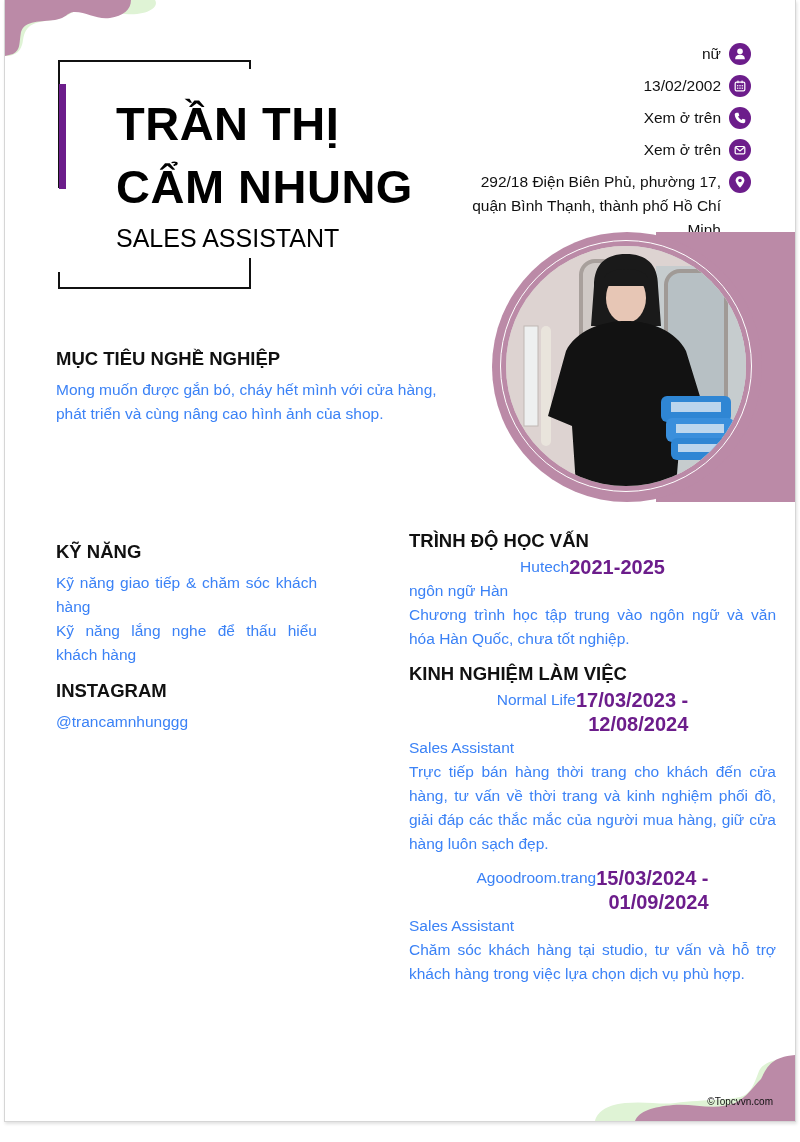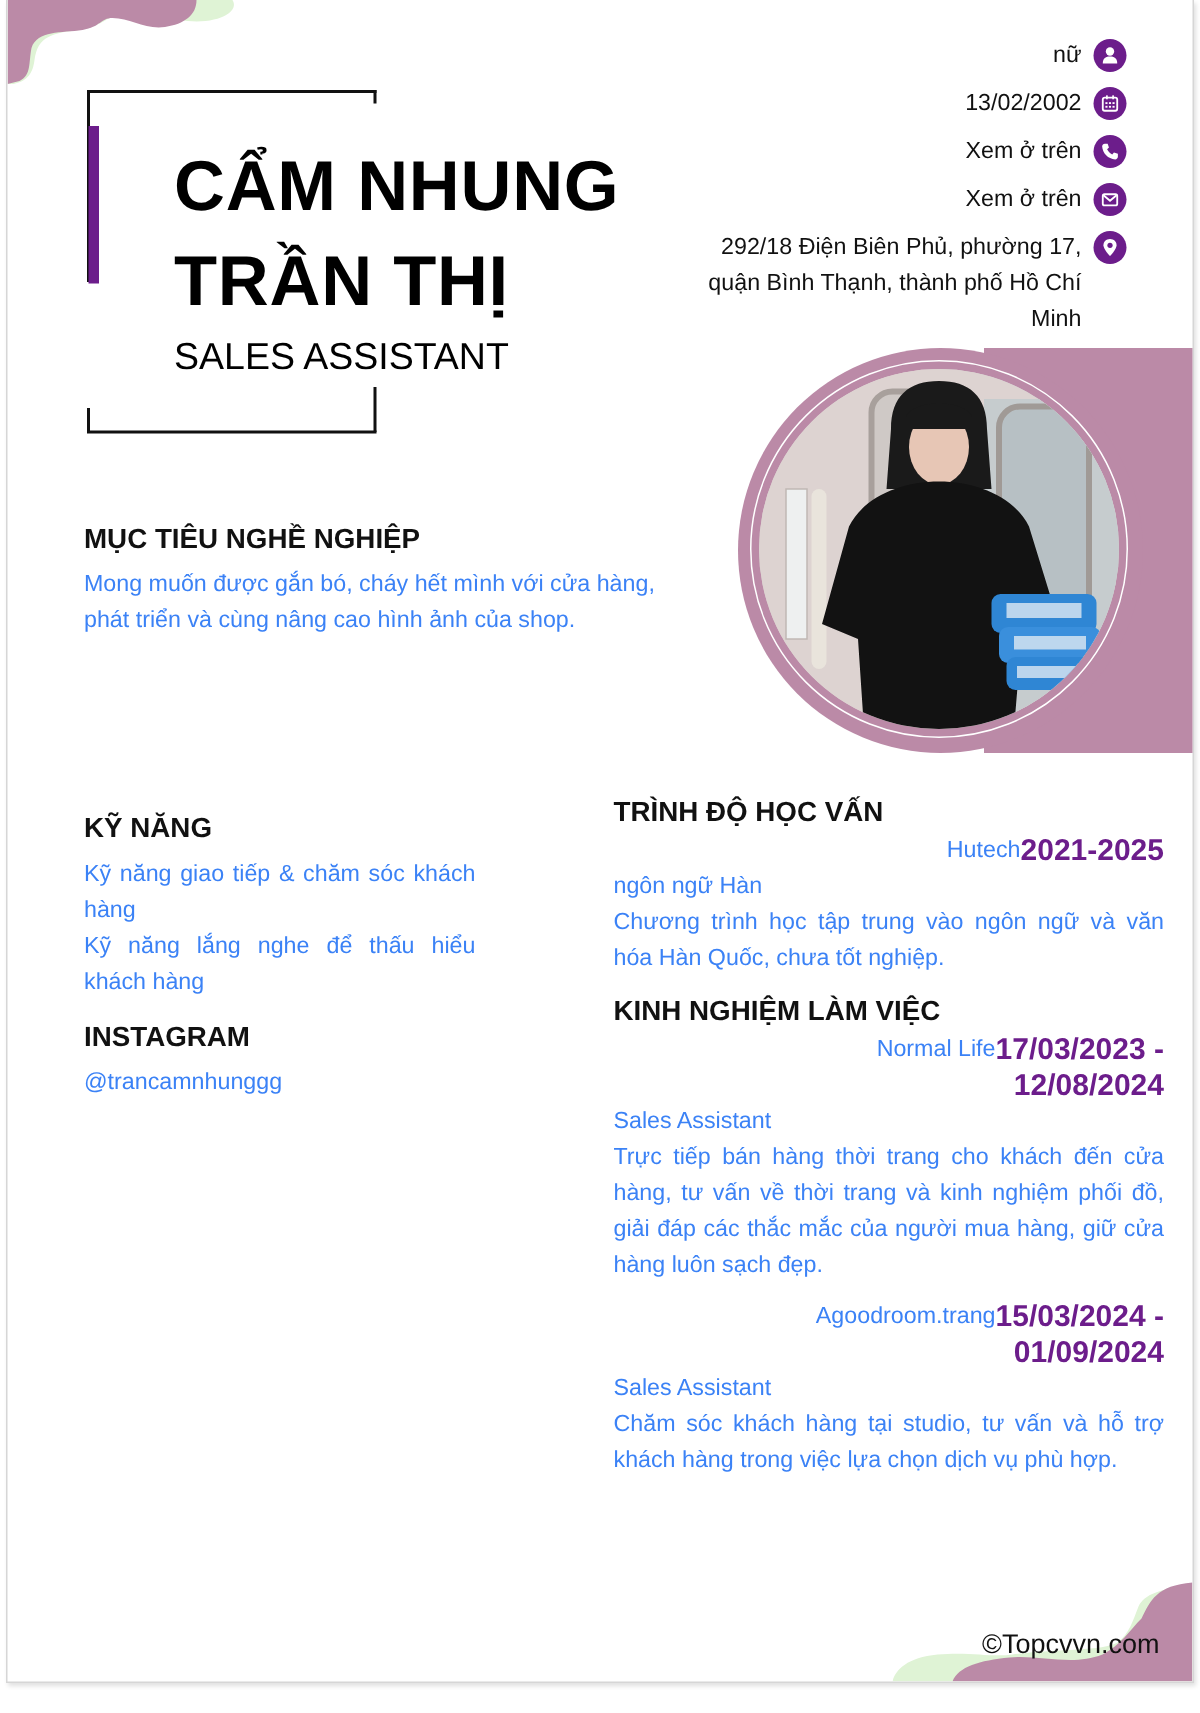--- a/index.html
+++ b/index.html
@@ -10,21 +10,21 @@
     .frame-top { position:absolute; left:53px; top:60px; width:193px; height:0; border-top:2px solid #111; }
     .frame-left { position:absolute; left:53px; top:60px; width:0; height:128px; border-left:2px solid #111; }
     .frame-right-top { position:absolute; left:244px; top:60px; width:0; height:9px; border-left:2px solid #111; }
     .frame-bottom { position:absolute; left:53px; top:287px; width:193px; height:0; border-top:2px solid #111; }
     .frame-bl { position:absolute; left:53px; top:272px; width:0; height:16px; border-left:2px solid #111; }
     .frame-br { position:absolute; left:244px; top:258px; width:0; height:30px; border-left:2px solid #111; }
     .accent-bar { position:absolute; left:54px; top:84px; width:7px; height:105px; background:#6c1d8b; }
     .name { position:absolute; left:111px; top:92px; font-size:47px; font-weight:bold; line-height:63px; letter-spacing:0.5px; color:#000; }
     .title { position:absolute; left:111px; top:222px; font-size:25px; line-height:32px; color:#000; }
 
-    .contact { position:absolute; right:44px; top:25px; width:330px; }
+    .contact { position:absolute; right:44px; top:42px; width:330px; }
     .contact-row { display:flex; justify-content:flex-end; align-items:flex-start; margin-bottom:8px; }
     .contact-text { font-size:15.5px; line-height:24px; text-align:right; color:#111; }
     .contact-icon { width:22px; height:22px; border-radius:50%; background:#6c1d8b; margin-left:8px; flex:0 0 22px; display:flex; align-items:center; justify-content:center; margin-top:1px; }
     .contact-icon svg { width:14px; height:14px; }
 
     .purple-block { position:absolute; left:651px; top:232px; width:140px; height:270px; background:#bb8aa7; }
     .photo-outer { position:absolute; left:487px; top:232px; width:270px; height:270px; border-radius:50%; background:#bb8aa7; }
     .photo-ring { position:absolute; left:495px; top:240px; width:252px; height:252px; border-radius:50%; border:1.5px solid #fff; box-sizing:border-box; }
     .photo { position:absolute; left:501px; top:246px; width:240px; height:240px; border-radius:50%; overflow:hidden; background:linear-gradient(90deg,#d8cfcf 0%,#e4dcd9 40%,#cfd4d6 70%,#bcc6ca 100%); }
 
@@ -35,26 +35,26 @@
     .objective { position:absolute; left:51px; top:346px; width:410px; }
     .objective .section-title { margin-bottom:6px; }
 
     .left-col { position:absolute; left:51px; top:528px; width:261px; }
     .left-col .section-title { margin-bottom:6px; }
     .left-col .block { margin-bottom:8px;margin-top:11px; }
     .left-col .block.gap { margin-bottom:14px; }
 
     .right-col { position:absolute; left:404px; top:528px; width:367px; }
     .right-col .section-title { margin-bottom:1px; }
-    .entry-head { display:flex; justify-content:flex-end; align-items:flex-start; }
+    .entry-head { display:flex; justify-content:center; align-items:flex-start; }
     .entry-date { color:#6c1d8b; font-weight:bold; font-size:20px; line-height:24px; text-align:right; }
     .edu { margin-bottom:10px; }
     .job { margin-bottom:10px; }
 
-    .copyright { position:absolute; right:22px; bottom:14px; font-size:18px; color:#111; }
+    .copyright { position:absolute; right:22px; bottom:14px; font-size:10px; color:#111; }
   </style>
 </head>
 <body>
 
 <div class="page">
 
   <svg class="blob-tl" width="160" height="60" viewBox="0 0 160 60">
     <path d="M0,0 L150,0 C155,8 140,16 120,14 C100,12 90,8 75,10 C66,11 62,18 48,20 C30,22 20,24 18,40 C17,48 14,54 4,56 L0,56 Z" fill="#dff3d5"></path>
     <path d="M0,0 L126,0 C126,10 118,16 105,18 C92,20 82,12 70,12 C62,12 62,18 50,20 C36,22 20,20 16,32 C14,42 16,50 8,54 L0,56 Z" fill="#bb8aa7"></path>
   </svg>
@@ -65,22 +65,22 @@
 
   <div class="frame-top"></div>
   <div class="frame-left"></div>
   <div class="frame-right-top"></div>
   <div class="frame-bl"></div>
   <div class="frame-br"></div>
   <div class="frame-bottom"></div>
   <div class="accent-bar"></div>
 
   <div class="name">
+    <div>TRẦN THỊ</div>
     <div>CẨM NHUNG</div>
-    <div>TRẦN THỊ</div>
   </div>
   <div class="title">SALES ASSISTANT</div>
 
   <div class="contact">
     <div class="contact-row">
       <span class="contact-text">nữ</span>
       <span class="contact-icon">
         <svg viewBox="0 0 16 16">
             <circle cx="8" cy="5" r="3.2" fill="#fff"></circle>
             <path d="M2.5,14 C2.5,10 5,8.8 8,8.8 C11,8.8 13.5,10 13.5,14 Z" fill="#fff"></path>

